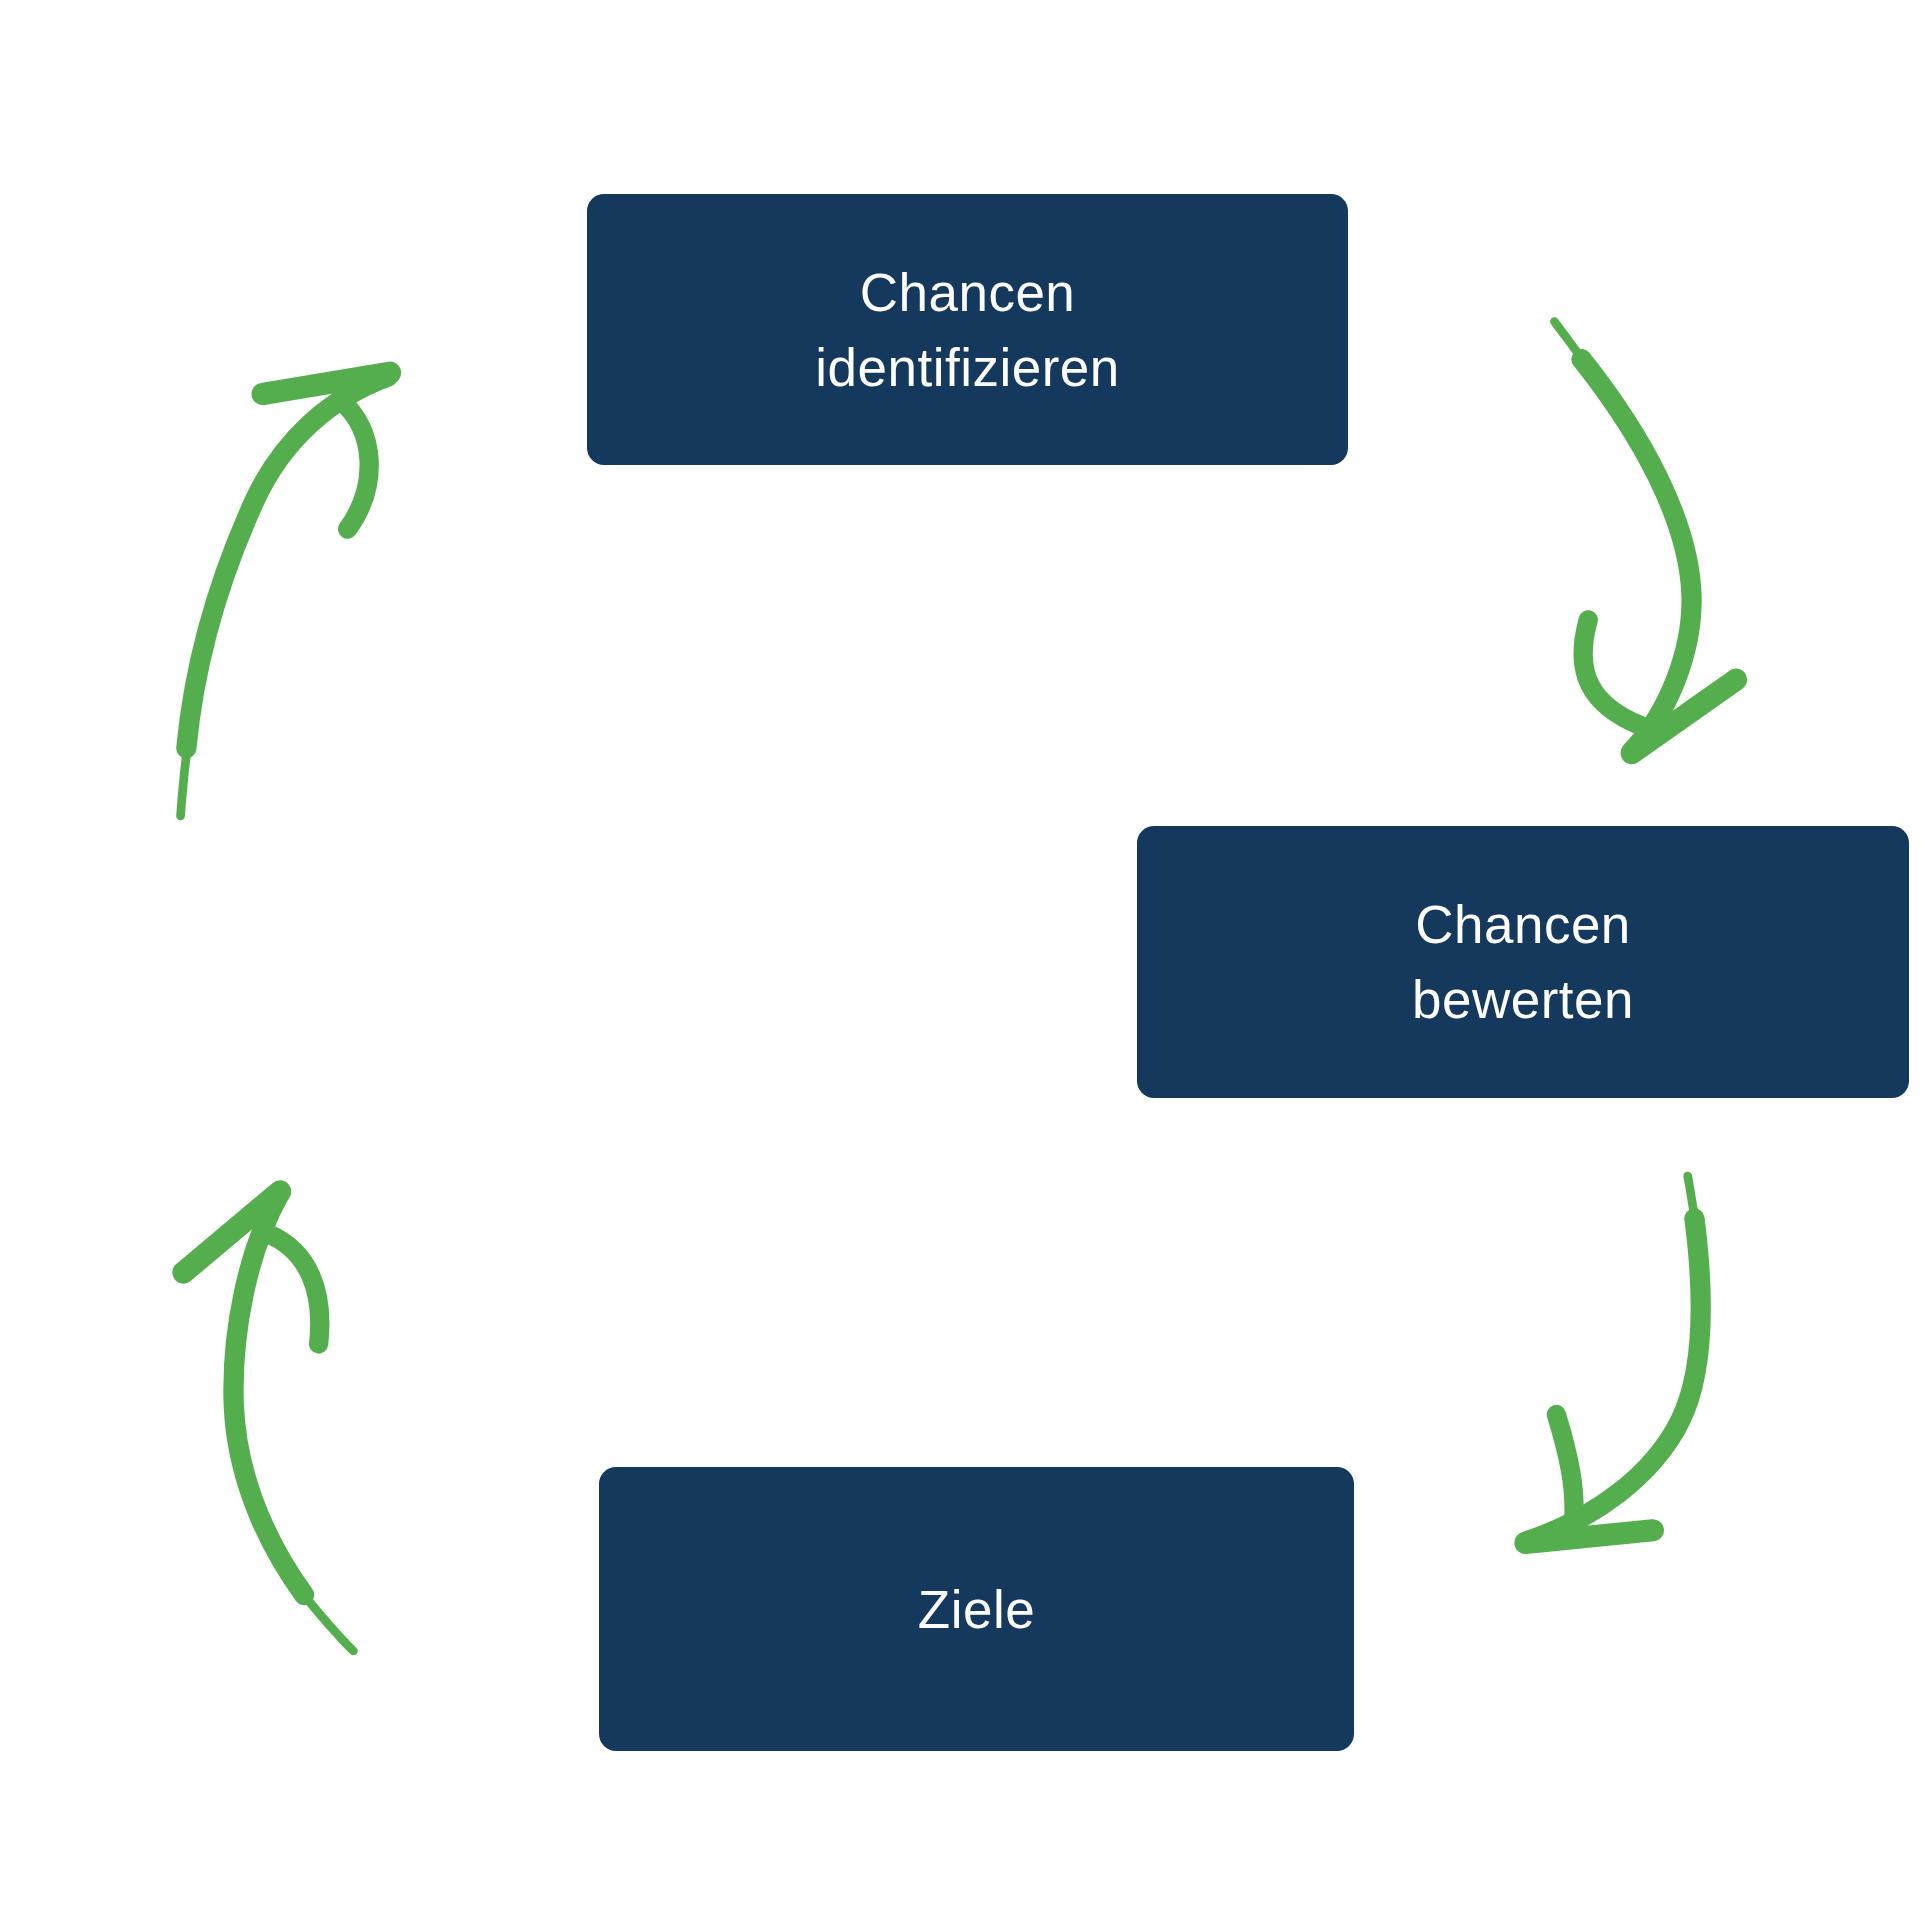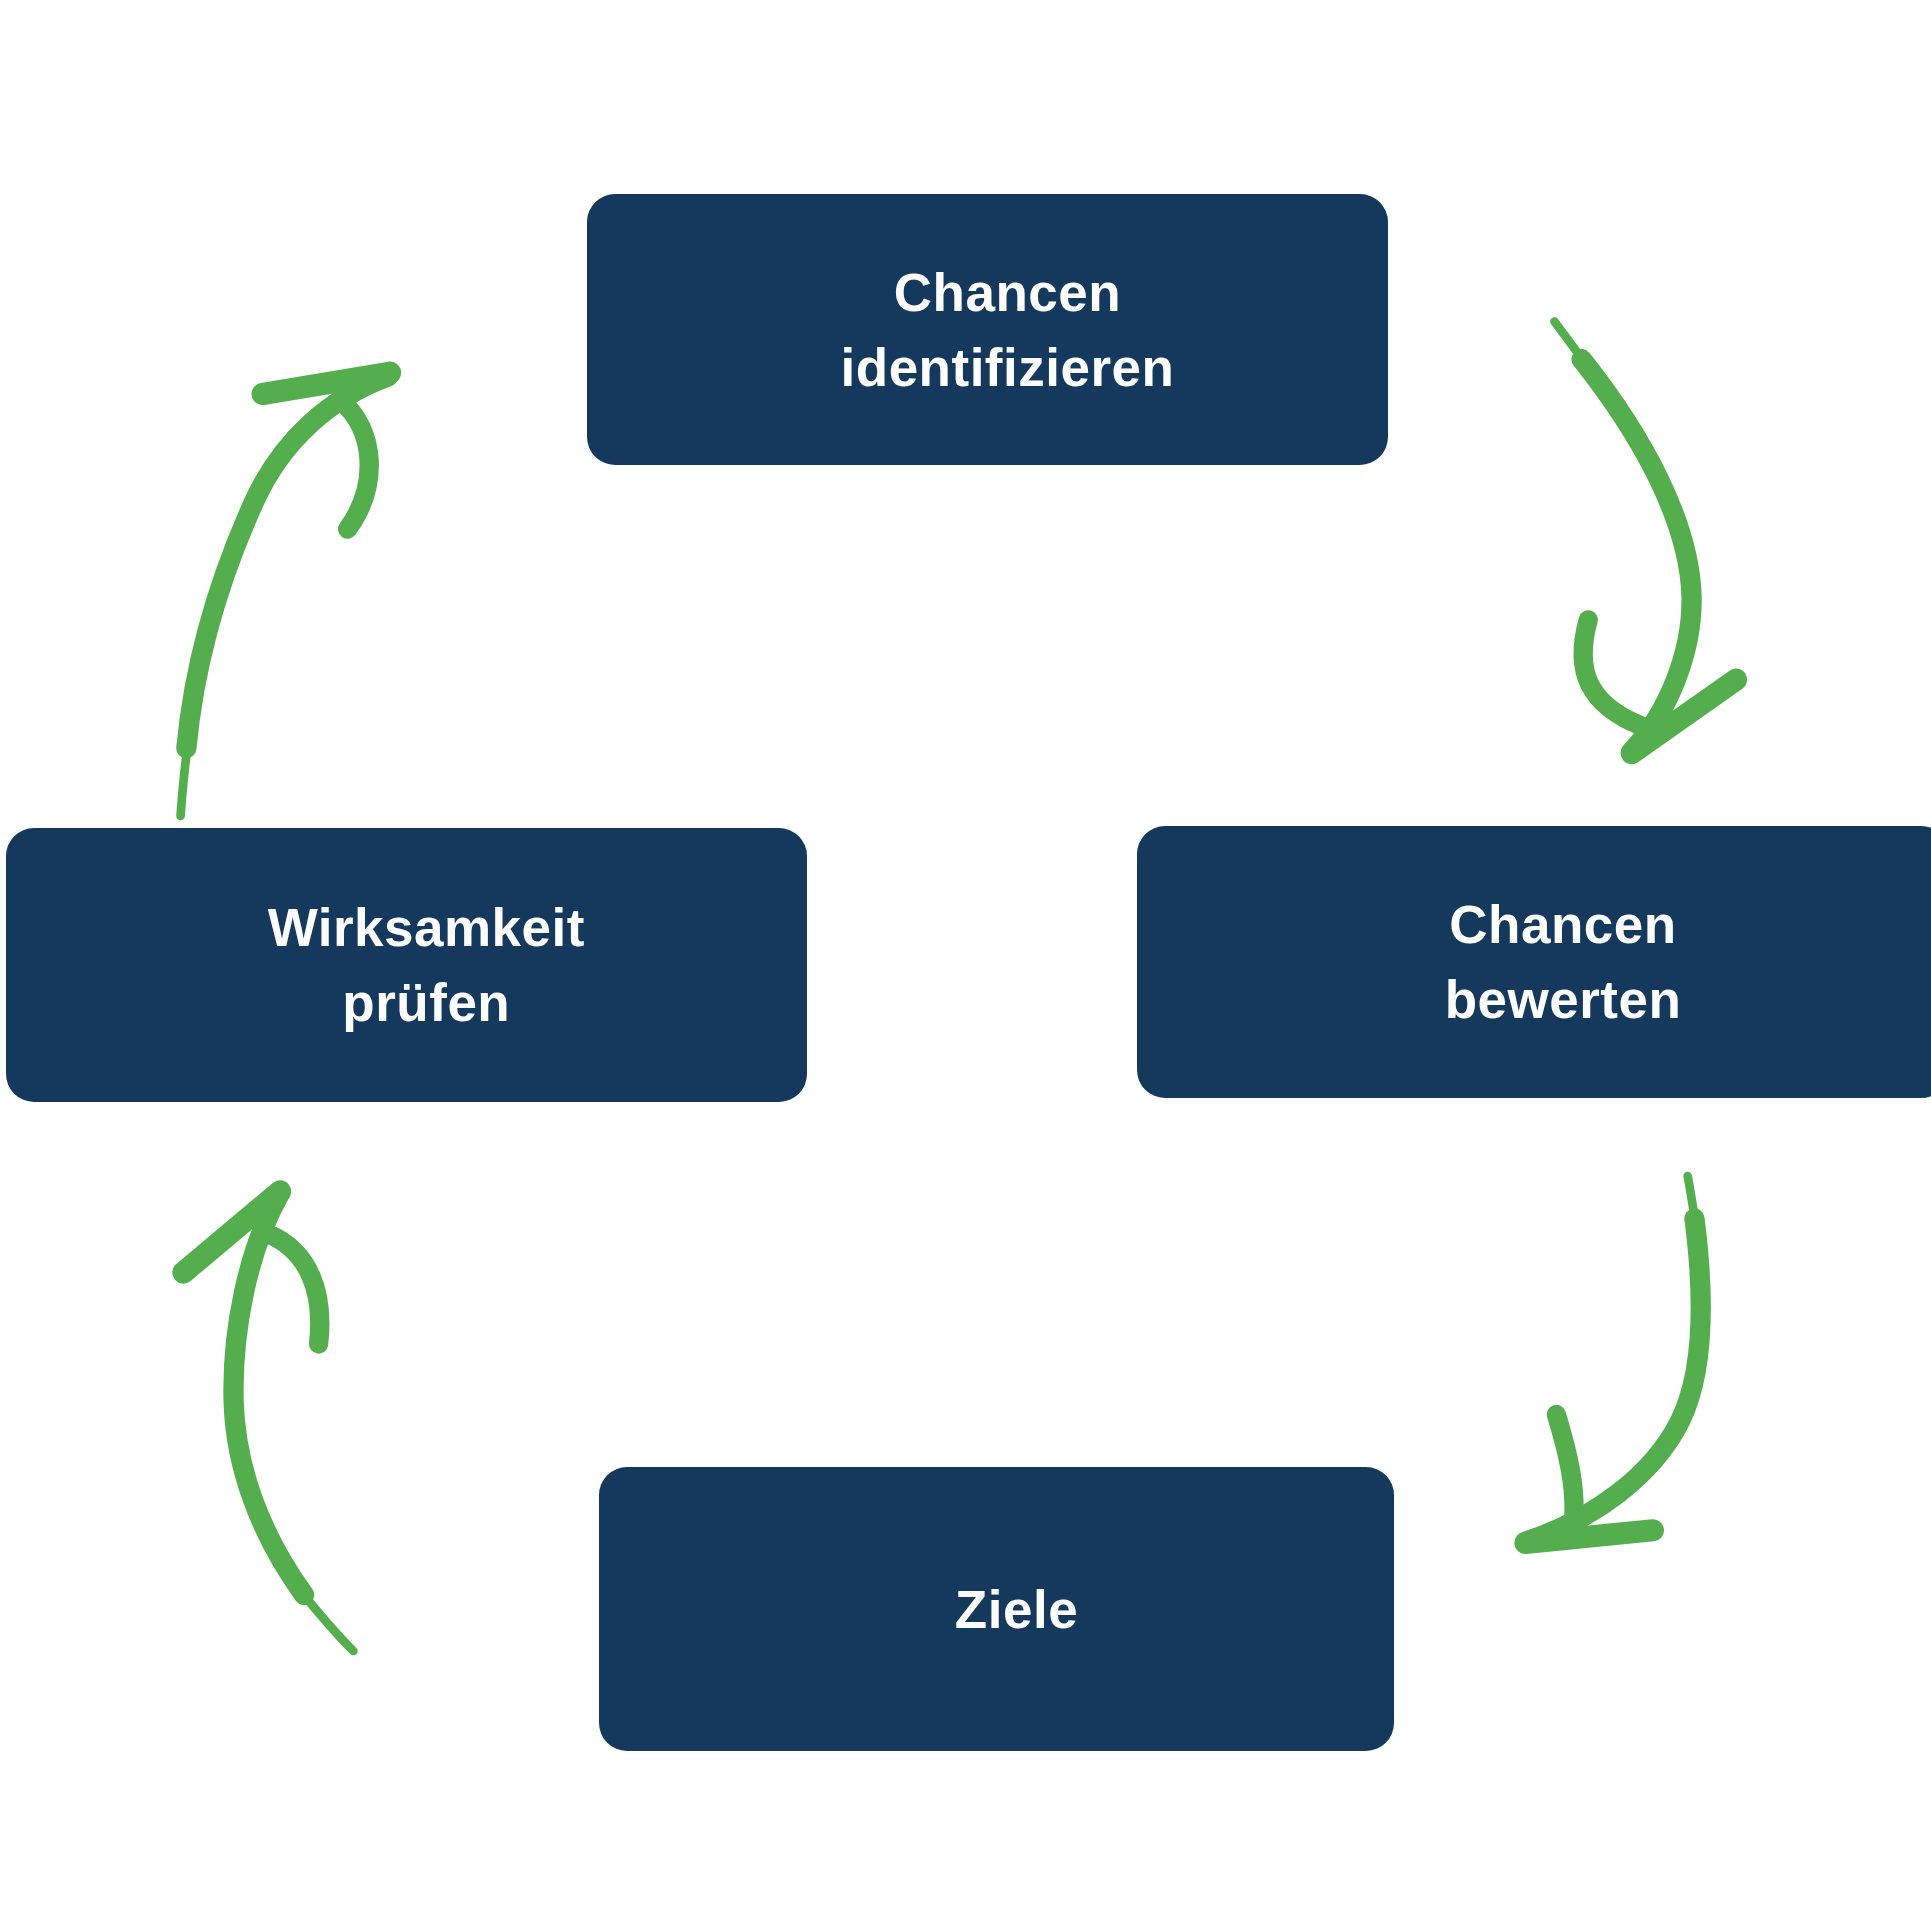--- a/index.html
+++ b/index.html
@@ -30,31 +30,30 @@
     stroke-linejoin: round;
   }
   .arrow .shaft  { stroke-width: 21; }
   .arrow .taper  { stroke-width: 9;  }
   .arrow .barb   { stroke-width: 23; }
   .arrow .hook   { stroke-width: 20; }
   .node {
     position: absolute;
     background: var(--node-bg, #14395C);
     color: var(--node-text, #FCFCFA);
-    border-radius: 28px;
+    border-radius: 17px;
     display: flex;
     flex-direction: column;
     justify-content: center;
     align-items: center;
     text-align: center;
-    font-weight: 700;
+    font-weight: 400;
     font-size: 53px;
     line-height: 75px;
     letter-spacing: 0.5px;
-    padding-left: 40px;
   }
   .node-top    { left: 587px;  top: 194px;  width: 761px; height: 271px; }
   .node-right  { left: 1137px; top: 826px;  width: 772px; height: 272px; }
   .node-bottom { left: 599px;  top: 1467px; width: 755px; height: 284px; }
   .node-left   { left: 5.8px;    top: 828px;  width: 761px; height: 274px; }
 </style>
 </head>
 <body>
 
 <div class="canvas">
@@ -97,19 +96,15 @@
 
   <div class="node node-right">
     <span>Chancen</span>
     <span>bewerten</span>
   </div>
 
   <div class="node node-bottom">
     <span>Ziele</span>
   </div>
 
-  <div class="node node-left">
-    <span>Wirksamkeit</span>
-    <span>prüfen</span>
-  </div>
 
 </div>
 
 
 </body></html>

